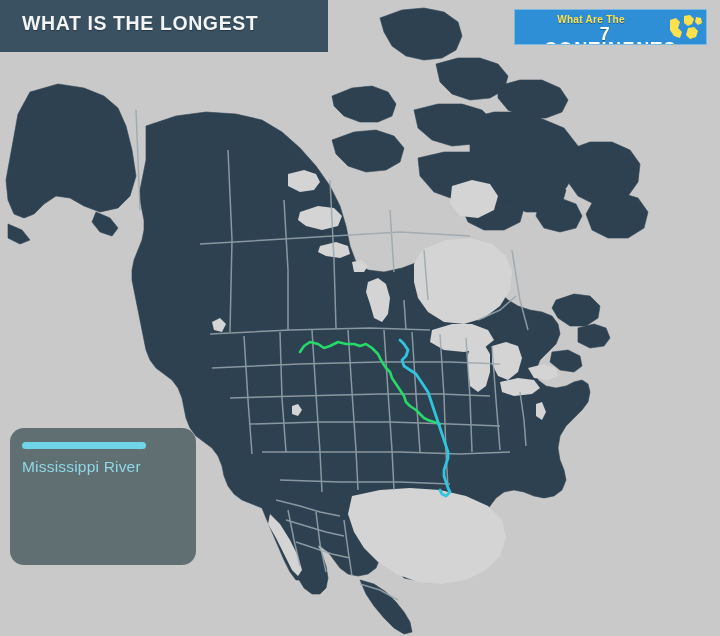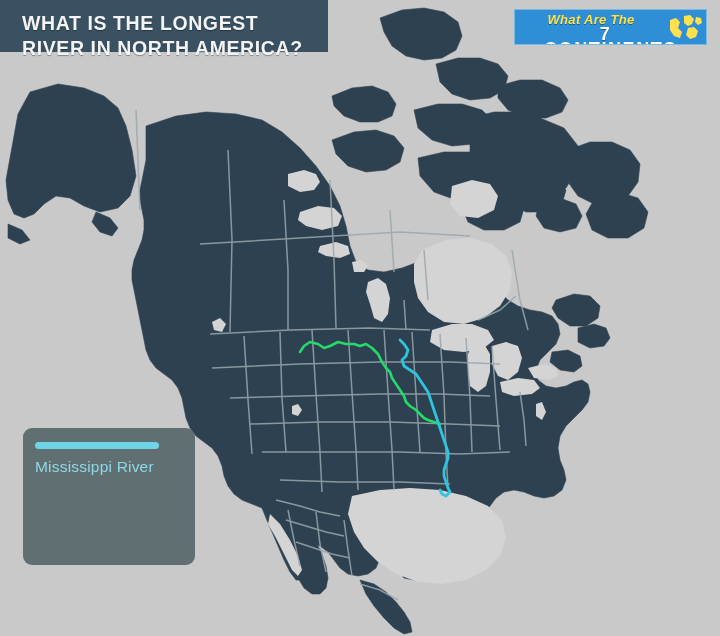--- a/index.html
+++ b/index.html
@@ -62,23 +62,22 @@
   #logo-text {
     position: absolute;
     left: 0;
     top: 0;
     width: 152px;
     height: 34px;
     text-align: center;
   }
   #logo-line1 {
     color: #ffe14d;
-    font-size: 13px;
+    font-size: 10px;
     font-weight: bold;
-    font-style: italic;
     letter-spacing: 0.3px;
     line-height: 14px;
     margin-top: 3px;
     text-shadow: 0 1px 0 rgba(0,0,0,0.35);
   }
   #logo-line2 {
     color: #ffffff;
     font-size: 18px;
     font-weight: bold;
     letter-spacing: 1.6px;
@@ -90,26 +89,26 @@
     position: absolute;
     right: 2px;
     top: 0px;
     width: 40px;
     height: 34px;
   }
 
   
   #legend {
     position: absolute;
-    left: 23px;
+    left: 10px;
     top: 428px;
-    width: 172px;
+    width: 186px;
     height: 137px;
     background: #5f6f72;
-    border-radius: 9px;
+    border-radius: 14px;
     box-sizing: border-box;
     padding: 14px 0 0 12px;
     z-index: 20;
   }
   .legend-swatch {
     width: 124px;
     height: 7px;
     border-radius: 4px;
     margin-bottom: 8px;
   }
@@ -342,21 +341,20 @@
                L410,370 L416,374 L420,380 L424,386 L428,392 L430,398
                L432,404 L434,410 L436,416 L438,422 L440,428 L442,434
                L444,440 L446,446 L448,452 L448,458 L446,464 L444,470
                L444,476 L446,482 L448,488 L450,492 L446,496 L442,494
                L440,490" fill="none" stroke="#2fc5de" stroke-width="2.8" stroke-linecap="round" stroke-linejoin="round"></path>
     </g>
   </svg>
 
   <div id="title-bar">
     <div class="line">WHAT IS THE LONGEST</div>
-    <div class="line">RIVER IN NORTH AMERICA?</div>
   </div>
 
   <div id="logo">
     <div id="logo-text">
       <div id="logo-line1">What Are The</div>
       <div id="logo-line2">7 CONTINENTS</div>
     </div>
     <svg id="logo-globe" viewBox="0 0 40 34">
       <circle cx="20" cy="17" r="15" fill="#2f8fd6"></circle>
       <path d="M6,10 L12,8 L16,12 L14,18 L18,22 L16,28 L10,26 L6,20 Z" fill="#ffe14d"></path>

